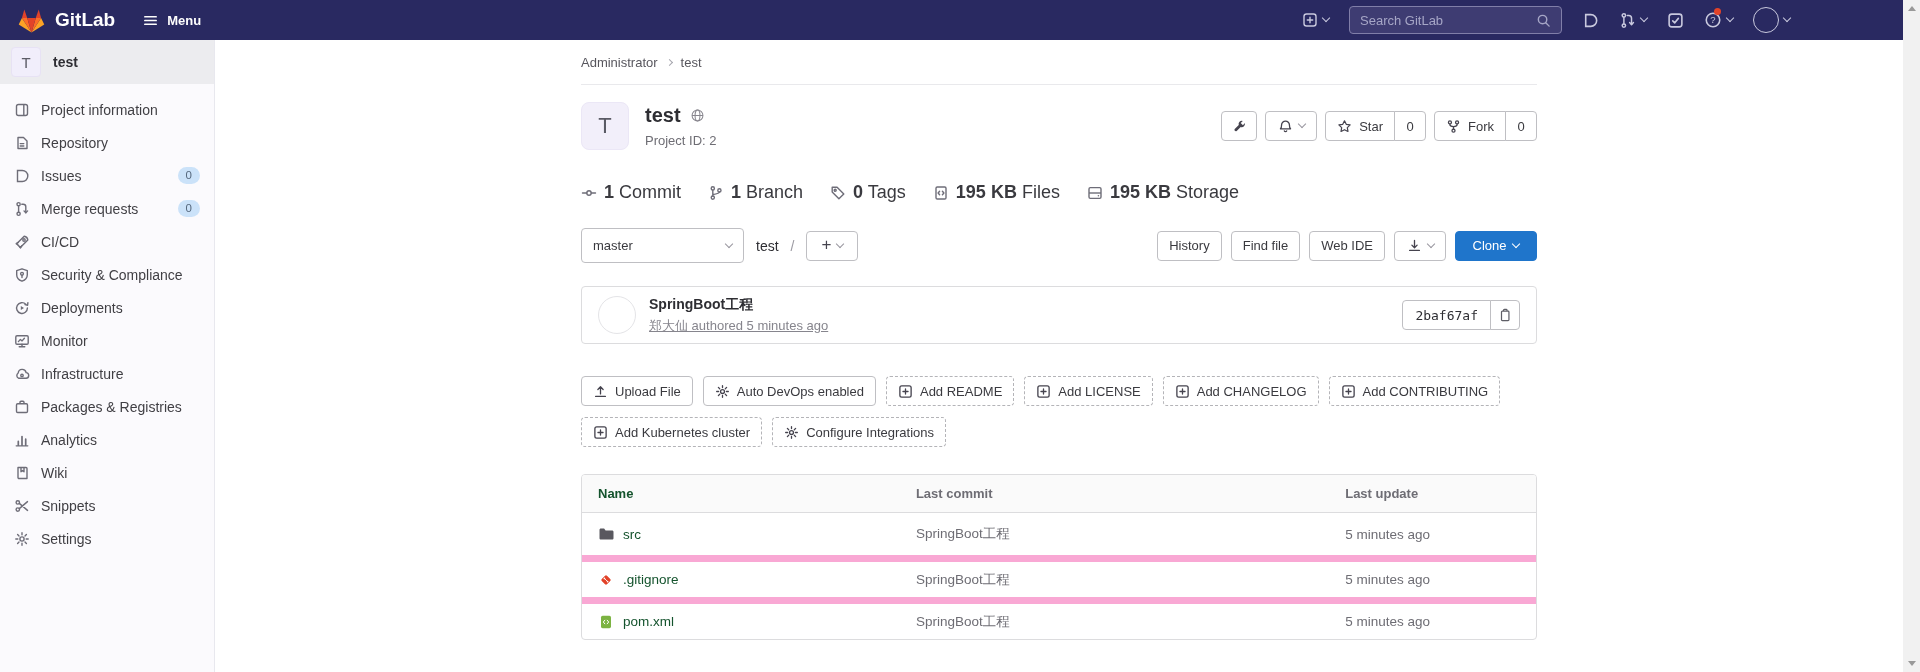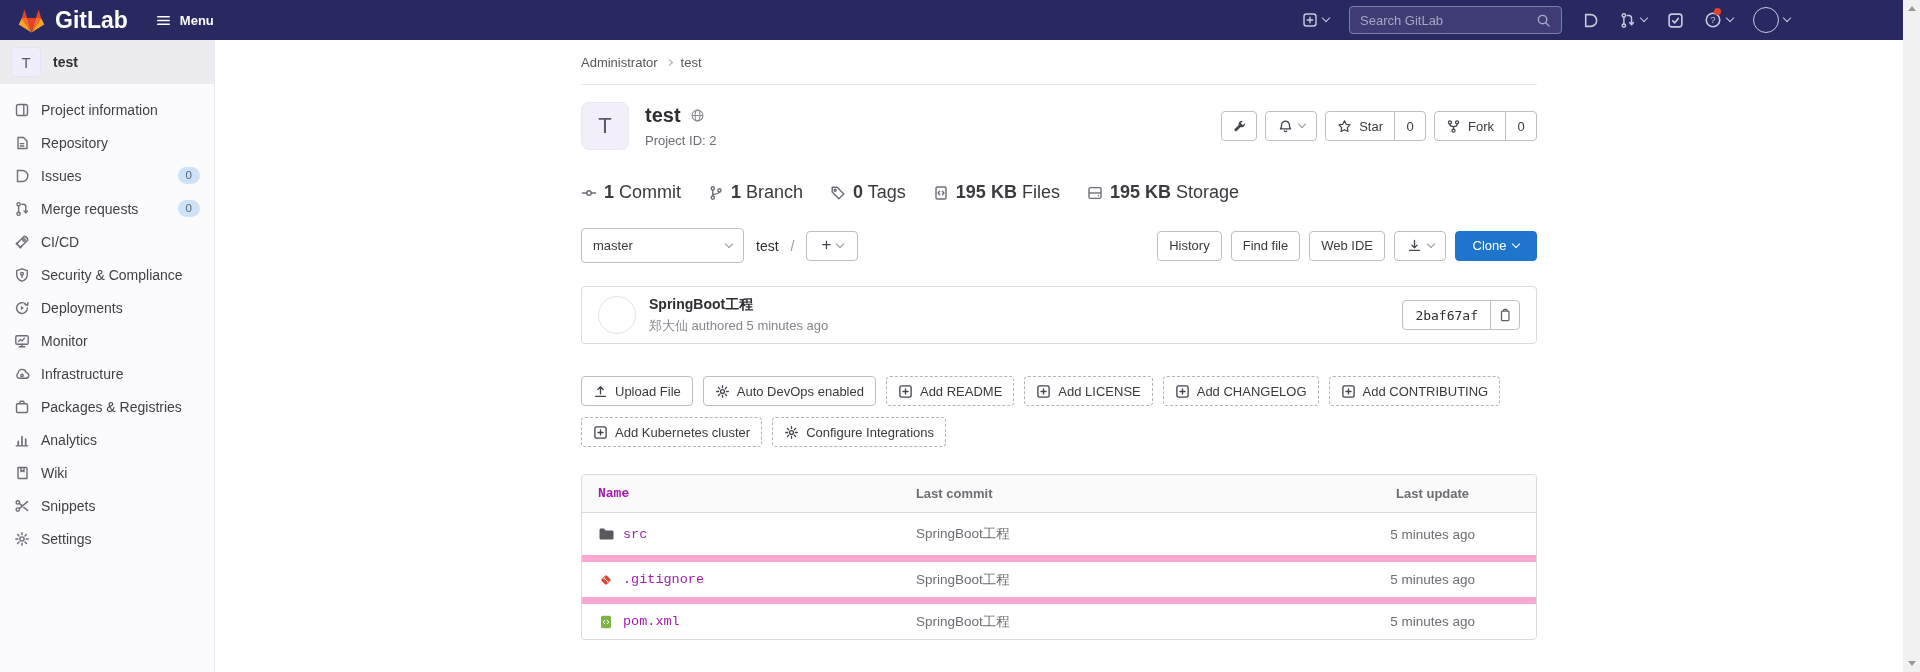--- a/index.html
+++ b/index.html
@@ -4,21 +4,21 @@
 <style>
   * { margin:0; padding:0; box-sizing:border-box; }
   html,body { width:1920px; height:672px; overflow:hidden; }
   body { font-family:"Liberation Sans", sans-serif; background:#fff; position:relative; color:#303030; }
 
   
   .navbar { position:absolute; top:0; left:0; right:0; height:40px; background:#292961;
             display:flex; align-items:center; justify-content:space-between;
             padding:0 130px 0 18px; z-index:5; }
   .nav-left { display:flex; align-items:center; gap:28px; }
-  .brand { display:flex; align-items:center; gap:10px; color:#fff; font-size:23px; font-weight:600; text-decoration:none; cursor:pointer; }
+  .brand { display:flex; align-items:center; gap:10px; color:#fff; font-size:19px; font-weight:600; text-decoration:none; cursor:pointer; }
   .menu-btn { display:flex; align-items:center; gap:9px; background:none; border:none; color:#fdfdfd;
               font-size:13px; font-weight:700; font-family:inherit; cursor:pointer; }
   .nav-right { display:flex; align-items:center; gap:20px; color:#c9c9de; }
   .icon-btn { display:flex; align-items:center; gap:5px; background:none; border:none; color:#c9c9de; cursor:pointer; position:relative; }
   .chev { width:6px; height:6px; border-right:1.6px solid currentColor; border-bottom:1.6px solid currentColor;
           transform:rotate(45deg); display:inline-block; margin-top:-4px; }
   .searchbox { width:213px; height:28px; background:#3e3c72; border:1px solid #807ea8; border-radius:4px;
                display:flex; align-items:center; padding:0 10px; }
   .searchbox input { flex:1; background:transparent; border:none; outline:none; color:#d6d6e7;
                      font-size:13px; font-family:inherit; }
@@ -89,39 +89,39 @@
   .crumb { font-size:14px; color:#2e2e33; cursor:pointer; }
   .sep { color:#9c9aa2; font-size:14px; }
   .plus-btn { width:52px; padding:0; gap:6px; }
   .plus-glyph { font-size:17px; color:#45434e; margin-top:-2px; }
   .br-right { margin-left:auto; display:flex; gap:9px; }
 
   .commit-box { margin-top:23px; height:58px; border:1px solid #dcdcde; border-radius:4px;
                 display:flex; align-items:center; gap:13px; padding:0 16px; }
   .c-avatar { width:38px; height:38px; border-radius:50%; border:1px solid #e4e4e7; background:#fff; flex:none; }
   .c-title { font-size:14px; font-weight:700; color:#2e2e33; cursor:pointer; }
-  .c-meta { font-size:13px; color:#86858d; margin-top:3px; }
+  .c-meta { font-size:13px; color:#86858d; margin-top:3px;text-decoration:underline; }
   .c-right { margin-left:auto; display:flex; }
   .sha { height:30px; border:1px solid #bfbfc3; border-radius:4px 0 0 4px; display:flex; align-items:center;
          padding:0 12px; font-family:"DejaVu Sans Mono", monospace; font-size:13px; color:#2e2e33; background:#fff; }
   .copy-btn { width:30px; height:30px; border:1px solid #bfbfc3; border-radius:0 4px 4px 0; margin-left:-1px;
               background:#fff; display:flex; align-items:center; justify-content:center; cursor:pointer; color:#5e5e66; }
 
   .qa-row { display:flex; gap:10px; margin-top:11px; }
   .qa-row.first { margin-top:32px; }
   .btn svg { color:#45434e; }
 
   .tree { margin-top:27px; border:1px solid #dcdcde; border-radius:4px; overflow:hidden; }
   .tree-header { display:flex; align-items:center; height:38px; background:#fafafa;
                  border-bottom:1px solid #dcdcde; font-size:13px; font-weight:700; color:#2e2e33; }
   .tree-row { display:flex; align-items:center; height:42px; font-size:13.5px; cursor:pointer; }
   .tree-row + .tree-row { border-top:7px solid #f9a8d4; }
-  .cell-name { width:35%; padding-left:16px; display:flex; align-items:center; gap:9px; color:#a21caf;font-family:Liberation Mono, monospace; }
+  .cell-name { width:35%; padding-left:16px; display:flex; align-items:center; gap:9px; color:#14532d; }
   .cell-commit { flex:1; color:#6e6d74; }
-  .cell-update { width:20%; text-align:center; padding-right:16px; color:#6e6d74; }
+  .cell-update { width:20%; text-align:left; padding-right:16px; color:#6e6d74; }
   .file-link { cursor:pointer; }
 
   svg { display:block; }
 </style>
 </head>
 <body>
 
 <header class="navbar">
   <div class="nav-left">
     <a class="brand">

